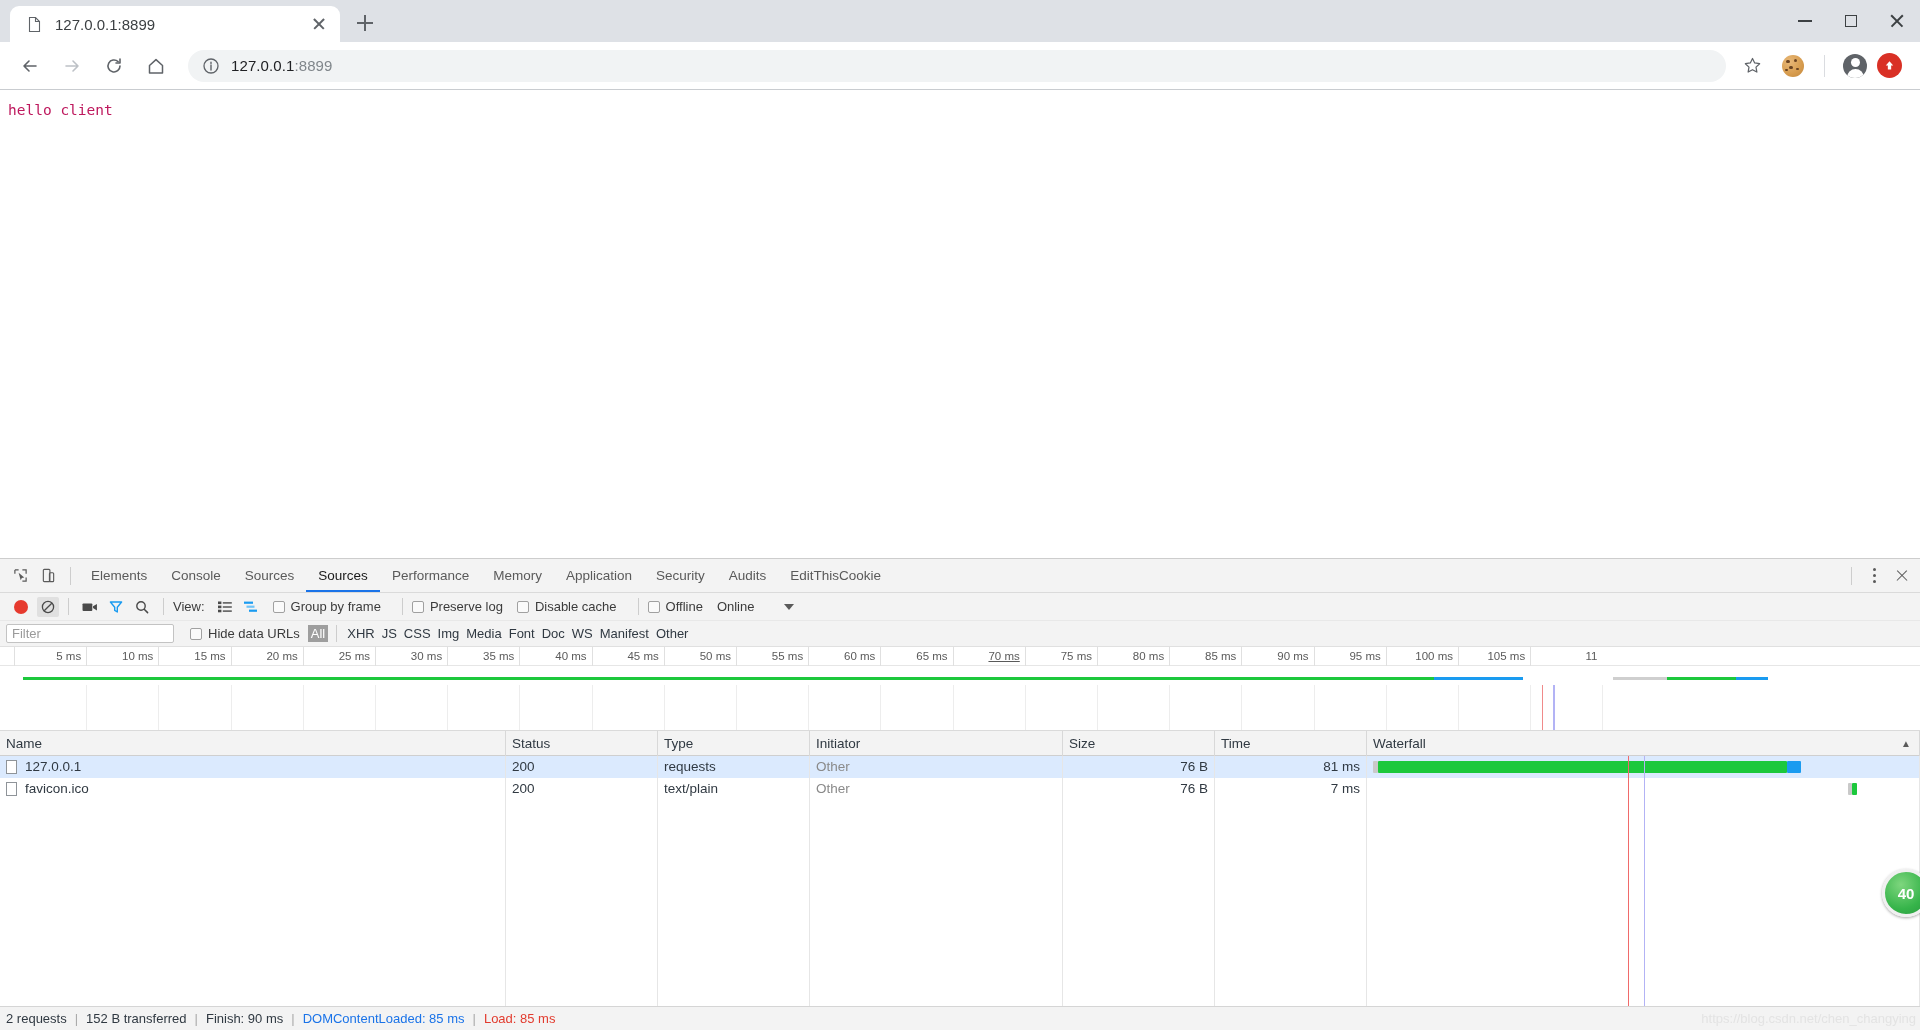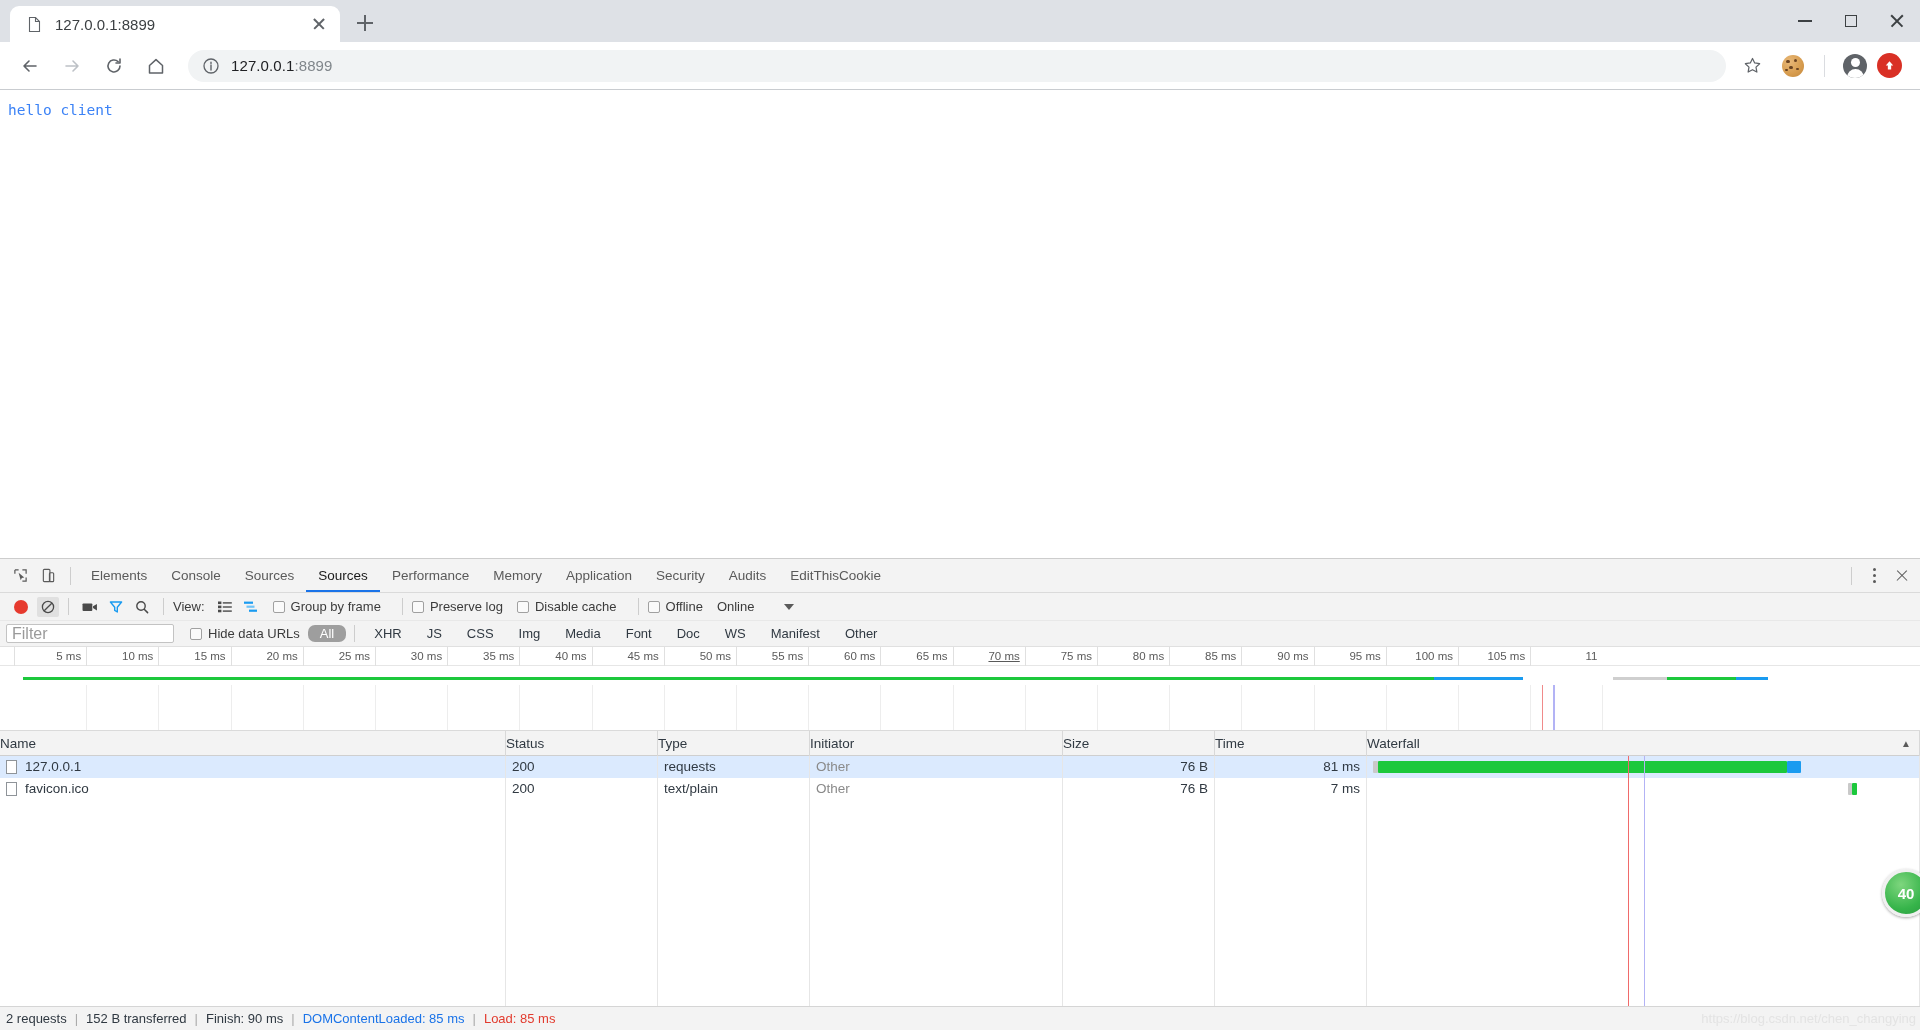--- a/index.html
+++ b/index.html
@@ -104,21 +104,21 @@
     width:25px; height:25px; border-radius:50%; background:#d93025;
     display:flex; align-items:center; justify-content:center; cursor:pointer; margin-right:6px;
   }
 
   
   .viewport {
     height: 468px; background:#fff; position:relative; overflow:hidden;
   }
   .page-text {
     font-family: "DejaVu Sans Mono", "Liberation Mono", monospace;
-    font-size: 14.5px; color:#3b82f6; padding: 12px 8px 0 8px; white-space: pre;
+    font-size: 14.5px; color:#be185d; padding: 12px 8px 0 8px; white-space: pre;
   }
 
   
   .devtools {
     position:absolute; left:0; bottom:0; width:1920px; height:472px;
     background:#fff; border-top: 1px solid #cdcdcd;
     display:flex; flex-direction:column;
     font-size: 13.5px; color: #303942;
   }
   .dt-tabbar {
@@ -164,45 +164,45 @@
   .thr-select { display:flex; align-items:center; font-size:13px; color:#3b3b3b; }
   .caret-dn { width:0;height:0;border-left:5px solid transparent;border-right:5px solid transparent;
               border-top:6px solid #5a5a5a; margin-left:30px; cursor:pointer;}
 
   .filter-row {
     height: 26px; display:flex; align-items:center; padding: 0 6px;
     border-bottom: 1px solid #e0e0e0; background:#f3f3f3;
   }
   .filter-input {
     width: 168px; height: 19px; border:1px solid #c3c3c3; background:#fff;
-    font-size: 16px; color:#303942; padding: 0 5px; border-radius:2px;
+    font-size: 13px; color:#303942; padding: 0 5px; border-radius:2px;
     outline:none; font-family:"Liberation Sans", sans-serif;
   }
   .filter-input::placeholder { color:#9a9a9a; }
   .ftype {
-    padding: 1px 12px; font-size:13px; color:#303942; border-radius:7px; cursor:pointer; margin-right: 1px;
+    padding: 1px 3px; font-size:13px; color:#303942; border-radius:0; cursor:pointer; margin-right: 1px;
   }
   .ftype.active { background:#9e9e9e; color:#fff; }
 
   .overview { height: 84px; border-bottom:1px solid #dadada; position:relative; background:#fff; }
   .ov-ruler { height: 19px; position:relative; border-bottom: 1px solid #e6e6e6; }
   .ov-tick {
     position:absolute; top:0; height:19px; border-left:1px solid #e0e0e0;
     font-size:11.5px; color:#5a5a5a; text-align:right; padding-right:5px; line-height:19px;
     box-sizing:border-box;
   }
   .ov-grid { position:absolute; top:19px; bottom:0; border-left:1px solid #ededed; }
   .ov-band { position:absolute; height:3px; top: 11px; }
   .ov-marker { position:absolute; top:19px; bottom:0; width:1.5px; }
 
   .dt-head {
     height: 25px; display:flex; align-items:center; background:#f3f3f3;
     border-bottom:1px solid #cfcfcf; font-size:13.5px; color:#303942;
   }
-  .dt-head .hc { border-right:1px solid #d8d8d8; height:25px; line-height:25px; padding-left: 0;
+  .dt-head .hc { border-right:1px solid #d8d8d8; height:25px; line-height:25px; padding-left: 6px;
                  overflow:hidden; white-space:nowrap; cursor:pointer;}
 
   .dt-rows { flex:1; position:relative; overflow:hidden; }
   .dt-row { display:flex; height:22px; align-items:center; font-size:13.5px; }
   .dt-row.selected { background:#dbeafe; }
   .cell { height:22px; line-height:22px; border-right:1px solid #e6e6e6; padding: 0 6px;
           overflow:hidden; white-space:nowrap; }
   .cell.num { text-align:right; }
   .cell.muted { color:#8a8a8a; }
   .name-cell { display:flex; align-items:center; gap:8px; }

